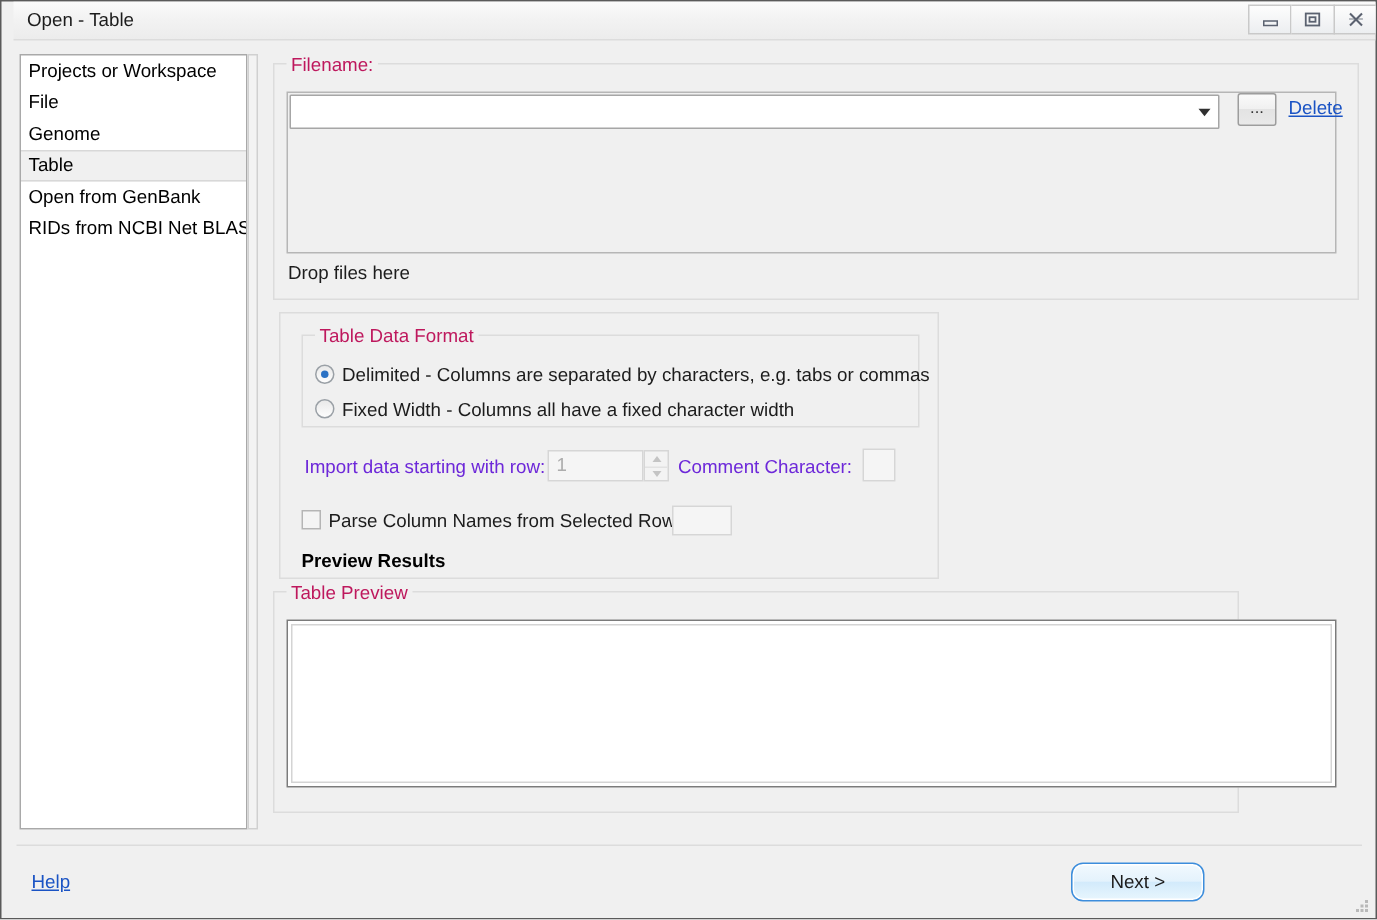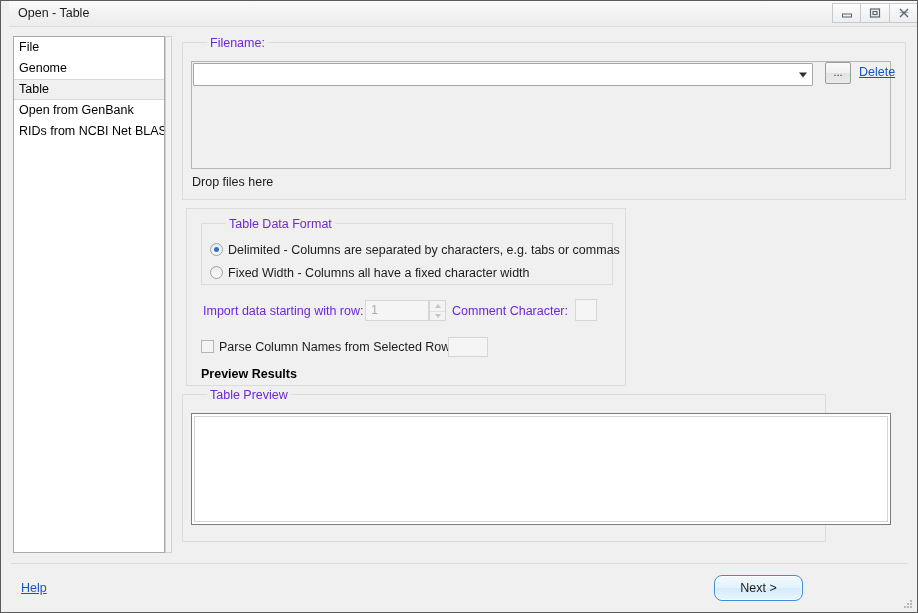--- a/index.html
+++ b/index.html
@@ -113,25 +113,25 @@
   
   .gb {
     position: absolute;
     box-sizing: border-box;
     border: 1px solid #dcdcdc;
     background: transparent;
   }
   .gb-title {
     position: absolute;
     top: -7px;
-    left: 24px;
+    left: 8px;
     background: #f0f0f0;
     padding: 0 3px;
     font-size: 12.5px;
-    color: #6d28d9;
+    color: #be185d;
     white-space: nowrap;
   }
 
   
   #filename-group { left: 4px; top: 10px; width: 724px; height: 158px; }
 
   .drop-panel {
     position: absolute;
     left: 8px;
     top: 18px;
@@ -411,20 +411,21 @@
       <div class="win-btn">
         <svg width="14" height="12" viewBox="0 0 14 12">
             <path d="M3 2 L11 10 M11 2 L3 10" stroke="#5b6270" stroke-width="1.4" fill="none"></path>
             <path d="M2.4 5.6 L11.6 5.6" stroke="#5b6270" stroke-width="1" fill="none" opacity="0.55"></path>
           </svg>
       </div>
     </div>
   </div>
 
   <div class="sidebar">
+    <div class="side-item">Projects or Workspace</div>
     <div class="side-item">File</div>
     <div class="side-item">Genome</div>
     <div class="side-item selected">Table</div>
     <div class="side-item">Open from GenBank</div>
     <div class="side-item">RIDs from NCBI Net BLAST</div>
   </div>
   <div class="side-scroll"></div>
 
   <div class="right-pane">
 

